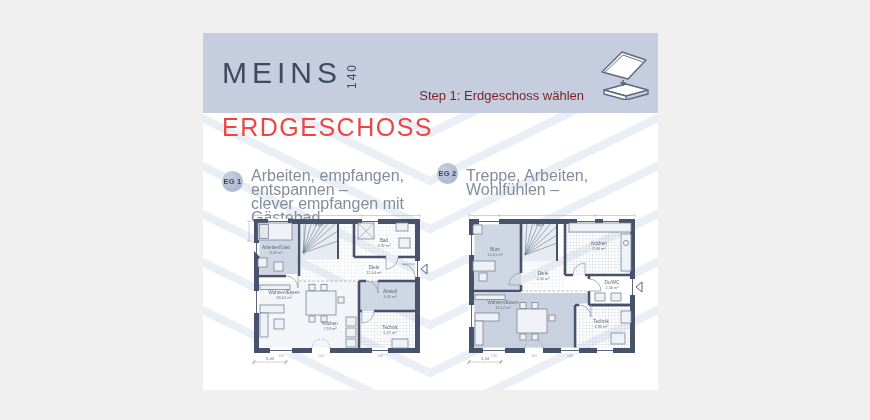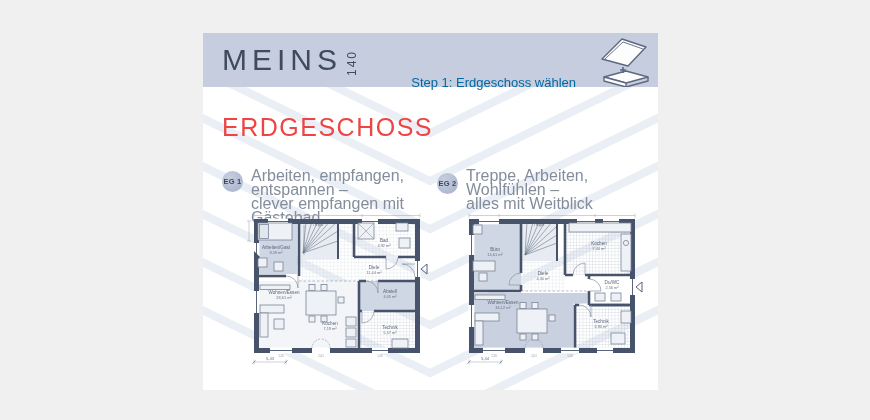--- a/index.html
+++ b/index.html
@@ -8,50 +8,50 @@
     background:#f0f0f0;
     font-family:"Liberation Sans","DejaVu Sans",sans-serif;
     color:#3e4a5e;
   }
   .card{
     position:absolute;left:203px;top:33px;width:455px;height:357px;
     background:#ffffff;overflow:hidden;
   }
   .chevron-bg{position:absolute;left:0;top:0;width:455px;height:357px;z-index:0;}
   .header{
-    position:absolute;left:0;top:0;width:455px;height:54px;
+    position:absolute;left:0;top:0;width:455px;height:80px;
     background:#c5cdde;z-index:2;
-    display:flex;align-items:center;gap:8px;
+    display:flex;align-items:center;
   }
   .brand-row{display:flex;align-items:center;margin-left:19px;margin-right:auto;}
   .brand{
     font-size:30px;font-weight:400;letter-spacing:5px;color:#3e4a5e;line-height:1;
   }
   .brand-num{
     writing-mode:vertical-rl;transform:rotate(180deg);
     font-size:12px;letter-spacing:2px;color:#3e4a5e;height:32px;
     margin-left:3px;display:inline-block;
   }
   .step{
-    font-size:13px;color:#0369a1;white-space:nowrap;margin-right:12px;margin-top:44px;
+    font-size:13px;color:#7f1d1d;white-space:nowrap;margin-right:12px;margin-top:44px;
   }
   .icon-house{margin-right:6px;}
   .title{
     position:absolute;left:19px;top:80px;z-index:1;
     font-size:25px;letter-spacing:1.5px;color:#ef4444;font-weight:400;
   }
   .option-badge{
     position:absolute;z-index:1;width:21px;height:21px;border-radius:50%;
     background:radial-gradient(circle at 35% 30%,#c6cedf,#a6b1c9);
     display:flex;align-items:center;justify-content:center;
     font-size:7.5px;font-weight:bold;color:#3b4760;letter-spacing:.2px;
     cursor:pointer;
   }
   .badge-1{left:19px;top:138px;}
-  .badge-2{left:234px;top:140px;}
+  .badge-2{left:234px;top:130px;}
   .desc{
     position:absolute;z-index:1;font-size:16px;line-height:14px;color:#838d9b;
     width:180px;
   }
   .desc-1{left:48px;top:136px;}
   .desc-2{left:263px;top:136px;}
   .plan{position:absolute;z-index:1;width:182px;height:154px;cursor:pointer;}
   .plan-1{left:43px;top:180px;}
   .plan-2{left:258px;top:180px;}
   svg text{font-family:"Liberation Sans","DejaVu Sans",sans-serif;fill:#5c6778;}
@@ -102,21 +102,20 @@
 
   <div class="option-badge badge-1">EG 1</div>
   <div class="desc desc-1">
     <div>Arbeiten, empfangen, entspannen –</div>
     <div>clever empfangen mit Gästebad.</div>
   </div>
 
   <div class="option-badge badge-2">EG 2</div>
   <div class="desc desc-2">
     <div>Treppe, Arbeiten, Wohlfühlen –</div>
-    <div>alles mit Weitblick</div>
   </div>
 
   <svg class="plan plan-1" viewBox="0 0 182 154">
     <defs>
       <pattern id="grid-a" width="3.5" height="3.5" patternUnits="userSpaceOnUse">
         <path d="M3.5 0 H0 V3.5" fill="none" stroke="#c3ccd9" stroke-width="0.35"></path>
       </pattern>
       <pattern id="grid-a2" width="3.2" height="3.2" patternUnits="userSpaceOnUse">
         <path d="M3.2 0 H0 V3.2" fill="none" stroke="#aab5c5" stroke-width="0.4"></path>
       </pattern>

